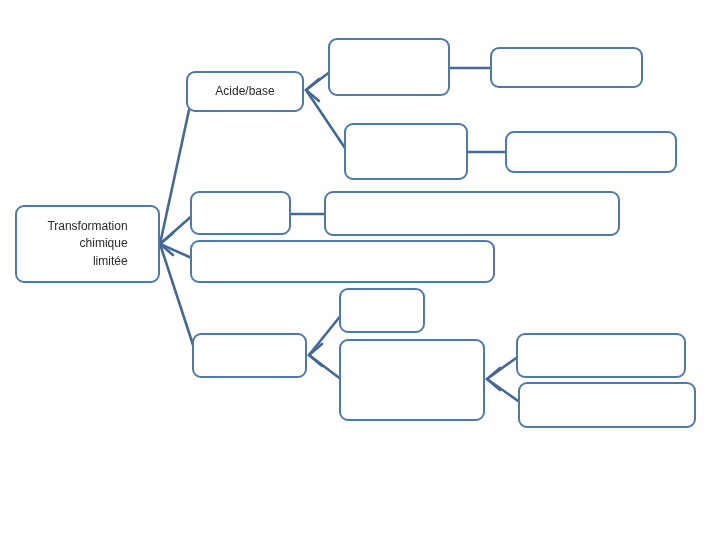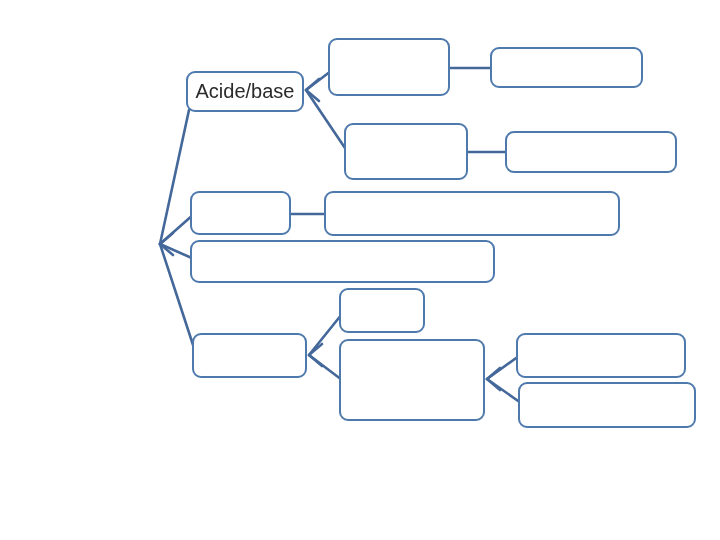--- a/index.html
+++ b/index.html
@@ -34,21 +34,21 @@
     position: absolute;
     box-sizing: border-box;
     background: var(--fill, #ffffff);
     border: 2.5px solid var(--outline, #4e79ad);
     border-radius: 9px;
     display: flex;
     align-items: center;
     justify-content: center;
     text-align: right;
     color: var(--text, #2b2b2b);
-    font-size: 20px;
+    font-size: 12px;
     line-height: 1.42;
   }
   .node-label {
     white-space: pre-line;
     padding: 0 4px;
   }
 </style>
 </head>
 <body>
 
@@ -65,20 +65,25 @@
       <line x1="289" y1="214" x2="326" y2="214"></line>
       <line x1="309" y1="355" x2="342" y2="314"></line>
       <line x1="309" y1="355" x2="342" y2="380"></line>
       <line x1="487" y1="379" x2="519" y2="356"></line>
       <line x1="487" y1="379" x2="521" y2="403"></line>
       <polyline points="173,233 160,244 173,255"></polyline>
       <polyline points="319,79 306,90 319,101"></polyline>
       <polyline points="322,344 309,355 322,366"></polyline>
       <polyline points="500,368 487,379 500,390"></polyline>
     </svg>
+<div class="node" style="left: 15px; top: 205px; width: 145px; height: 78px;">
+      <span class="node-label">Transformation
+chimique
+limitée</span>
+    </div>
     <div class="node" style="left: 186px; top: 71px; width: 118px; height: 41px;">
       <span class="node-label">Acide/base</span>
     </div>
     <div class="node" style="left: 328px; top: 38px; width: 122px; height: 58px;">
       <span class="node-label"></span>
     </div>
     <div class="node" style="left: 490px; top: 47px; width: 153px; height: 41px;">
       <span class="node-label"></span>
     </div>
     <div class="node" style="left: 344px; top: 123px; width: 124px; height: 57px;">

